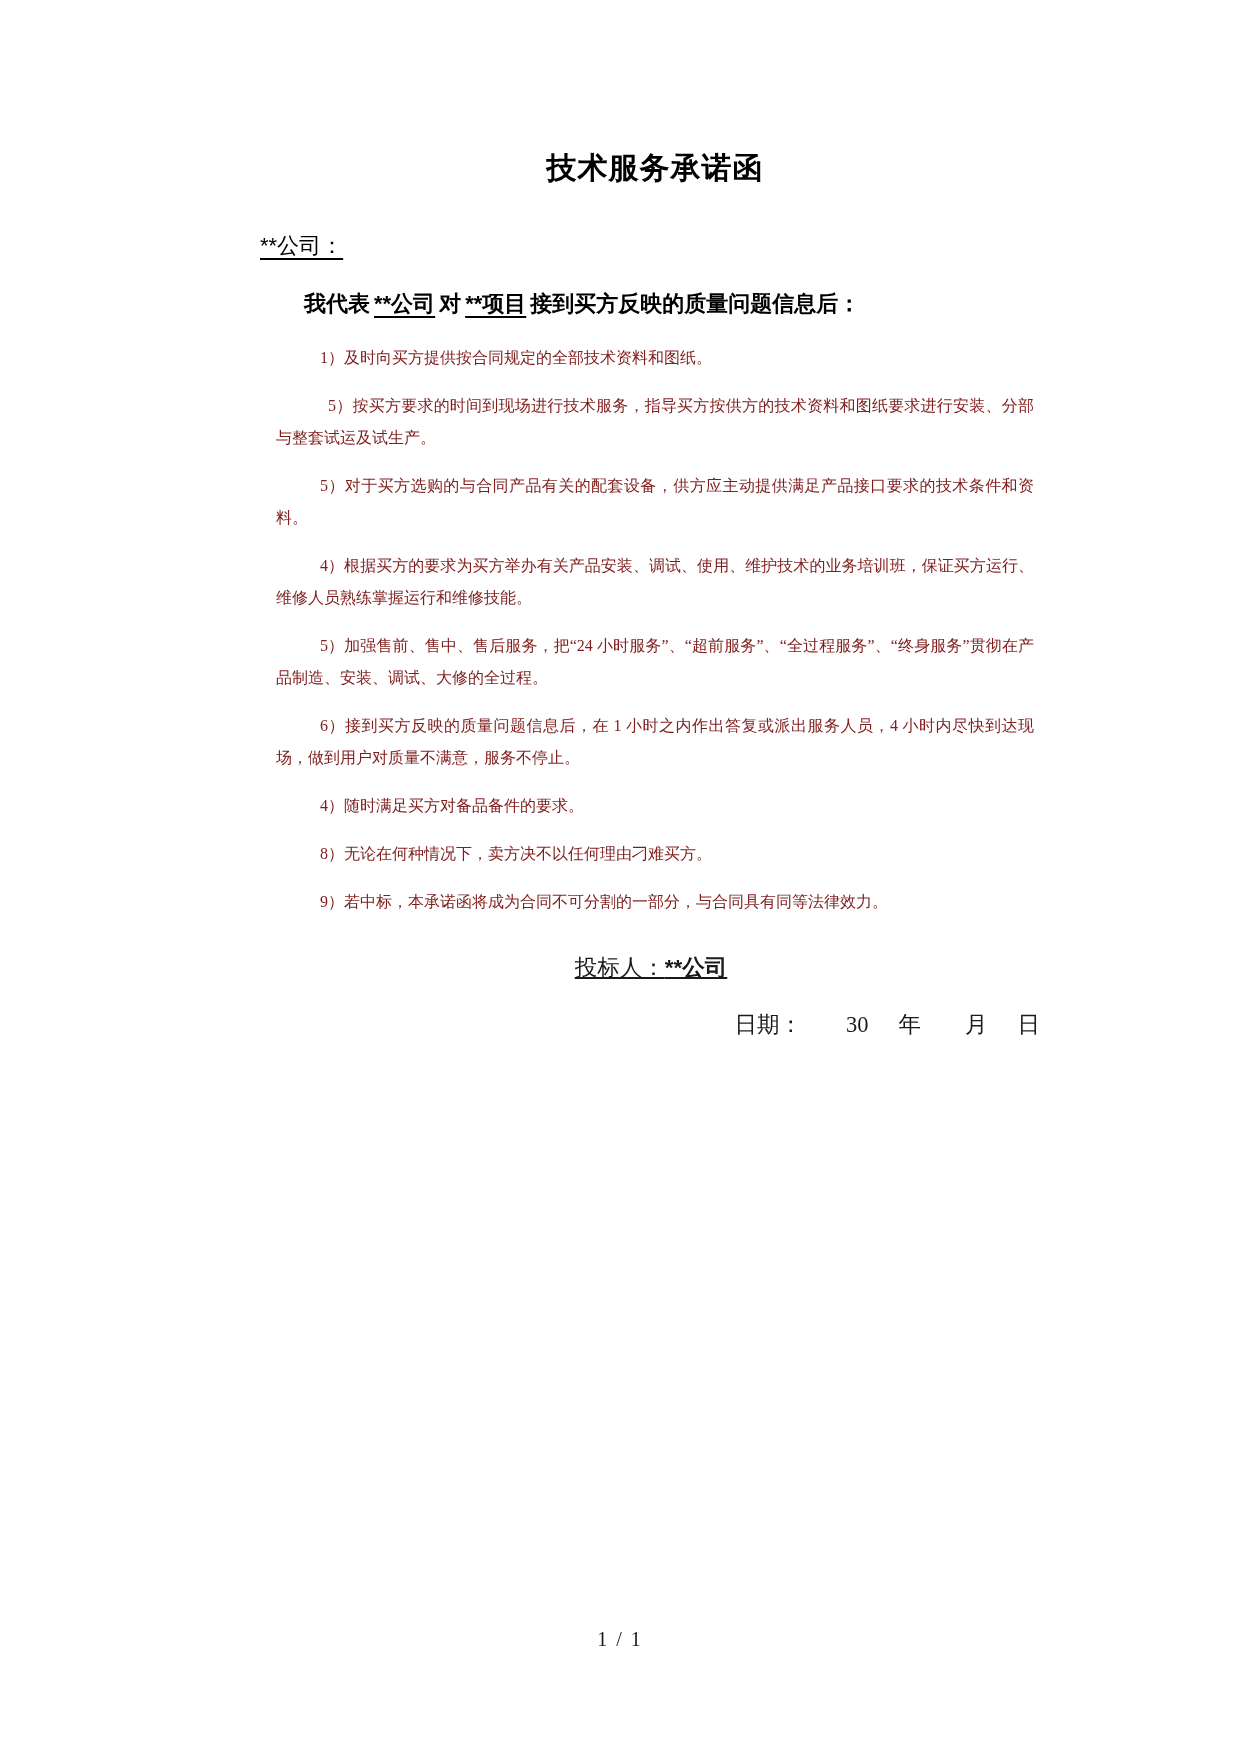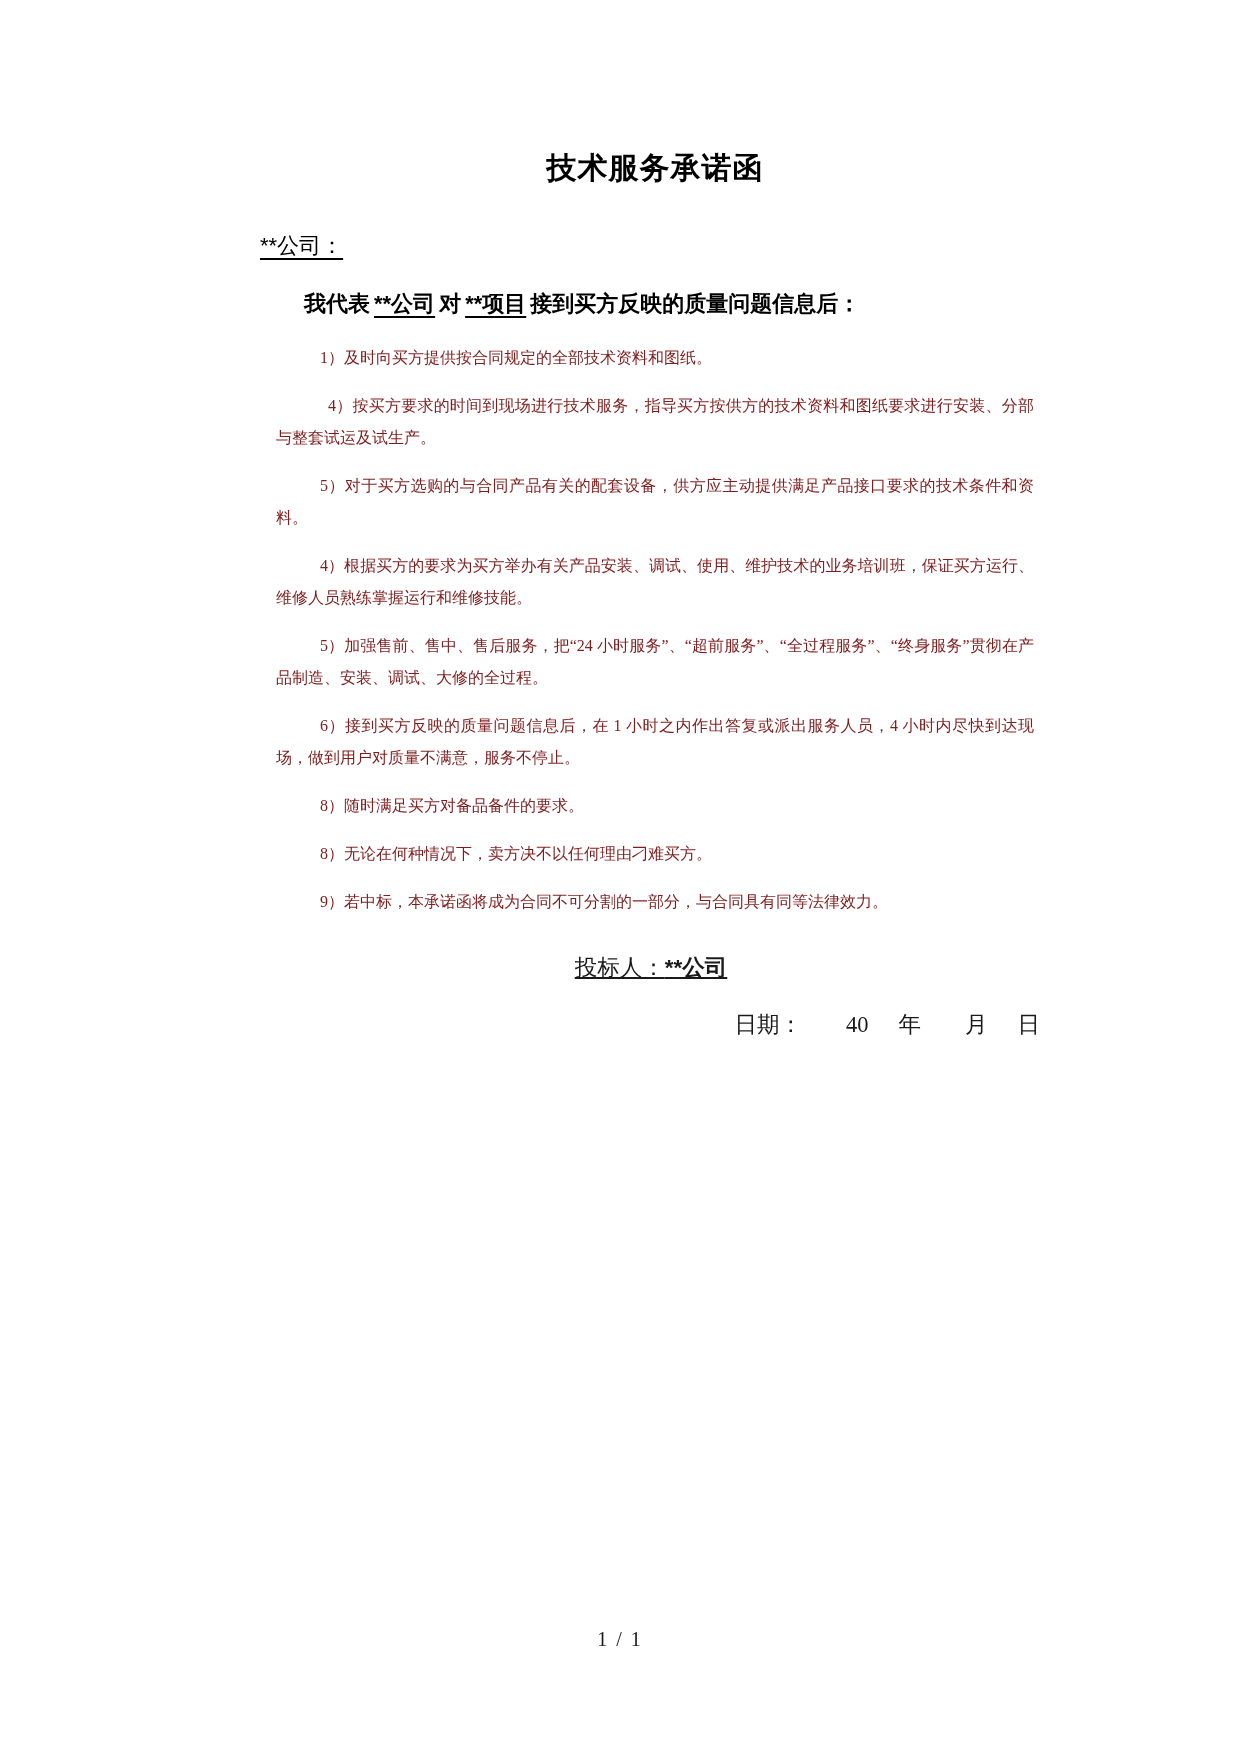--- a/index.html
+++ b/index.html
@@ -127,35 +127,35 @@
 
     <div class="addressee">
       <span class="u">**公司：</span>
     </div>
 
     <p class="lead">
       <span>我代表</span><span class="blank">**公司</span><span>对</span><span class="blank">**项目</span><span>接到买方反映的质量问题信息后：</span>
     </p>
 
     <p class="clause">1）及时向买方提供按合同规定的全部技术资料和图纸。</p>
-    <p class="clause indent-extra">4）按买方要求的时间到现场进行技术服务，指导买方按供方的技术资料和图纸要求进行安装、分部与整套试运及试生产。</p>
+    <p class="clause indent-extra">5）按买方要求的时间到现场进行技术服务，指导买方按供方的技术资料和图纸要求进行安装、分部与整套试运及试生产。</p>
     <p class="clause">5）对于买方选购的与合同产品有关的配套设备，供方应主动提供满足产品接口要求的技术条件和资料。</p>
     <p class="clause">4）根据买方的要求为买方举办有关产品安装、调试、使用、维护技术的业务培训班，保证买方运行、维修人员熟练掌握运行和维修技能。</p>
     <p class="clause">5）加强售前、售中、售后服务，把“24 小时服务”、“超前服务”、“全过程服务”、“终身服务”贯彻在产品制造、安装、调试、大修的全过程。</p>
     <p class="clause">6）接到买方反映的质量问题信息后，在 1 小时之内作出答复或派出服务人员，4 小时内尽快到达现场，做到用户对质量不满意，服务不停止。</p>
-    <p class="clause">8）随时满足买方对备品备件的要求。</p>
+    <p class="clause">4）随时满足买方对备品备件的要求。</p>
     <p class="clause">8）无论在何种情况下，卖方决不以任何理由刁难买方。</p>
     <p class="clause">9）若中标，本承诺函将成为合同不可分割的一部分，与合同具有同等法律效力。</p>
 
     <div class="signature">
       <span class="sig-label">投标人：</span><span class="sig-name">**公司</span>
     </div>
 
     <div class="dateline">
-      <span>日期：</span><span class="sp-lg"></span><span>40</span><span class="sp"></span><span>年</span><span class="sp-lg"></span><span>月</span><span class="sp"></span><span>日</span>
+      <span>日期：</span><span class="sp-lg"></span><span>30</span><span class="sp"></span><span>年</span><span class="sp-lg"></span><span>月</span><span class="sp"></span><span>日</span>
     </div>
 
   </div>
 
   <div class="footer">
     <span class="footer-text">1 / 1</span>
   </div>
 
 </div>
 

